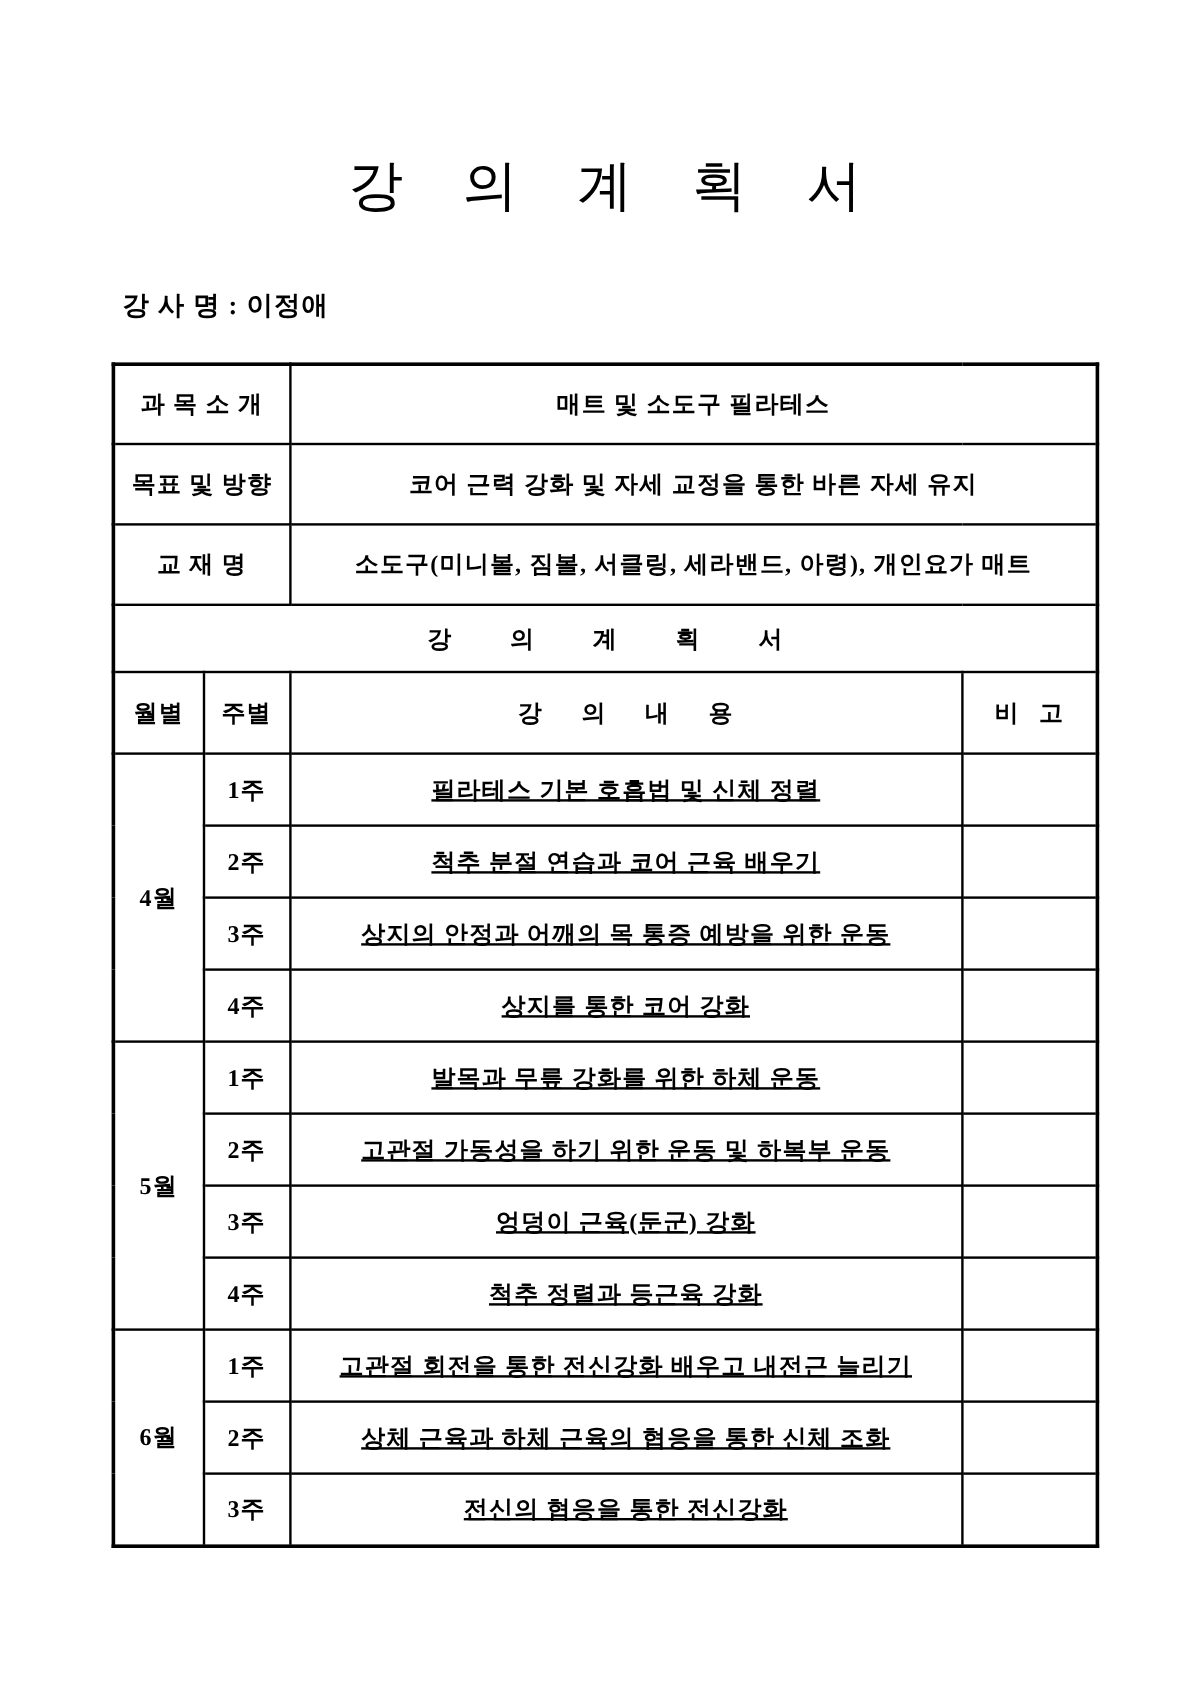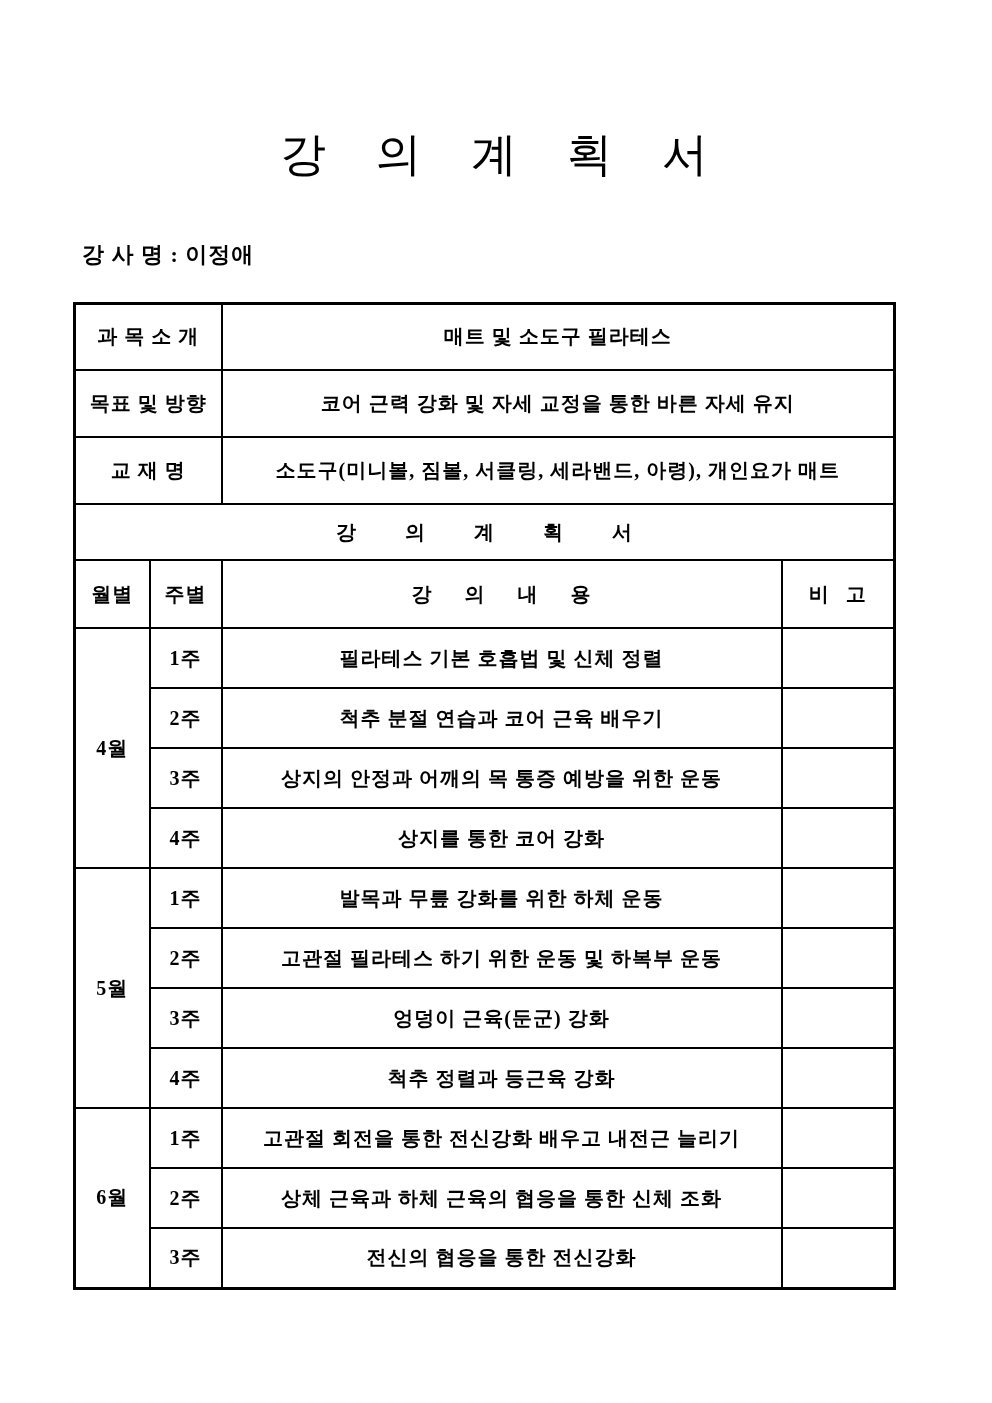--- a/index.html
+++ b/index.html
@@ -7,20 +7,21 @@
   body {
     width: 992px; height: 1403px;
     font-family: "Liberation Serif", "DejaVu Serif", serif;
     color: #000;
   }
   .page {
     position: relative;
     width: 992px; height: 1403px;
     background: #ffffff;
     overflow: hidden;
+    padding-left: 20px;
   }
   .doc-title {
     padding-top: 126px;
     text-align: center;
     font-size: 46px;
     font-weight: 400;
     letter-spacing: 4px;
     word-spacing: 30px;
     line-height: 1.25;
   }
@@ -53,21 +54,21 @@
   tr.section-row { height: 56px; }
   tr.header-row { height: 68px; }
   tr.week-row { height: 60px; }
   td.section-title {
     font-size: 25px;
     word-spacing: 42px;
     letter-spacing: 2px;
   }
   th.content-header { word-spacing: 26px; }
   th.note-header { word-spacing: 10px; }
-  td.content-cell { padding: 0 6px; }
+  td.content-cell { padding: 0 6px; text-decoration: underline; }
 </style>
 </head>
 <body>
 
 <div class="page">
 
   <div class="doc-title">강 의 계 획 서</div>
 
   <div class="subject-line">
     <span>강 사 명 : 이정애</span>
@@ -128,21 +129,21 @@
       </tr>
 
       <tr class="week-row">
         <td rowspan="4">5월</td>
         <td>1주</td>
         <td class="content-cell">발목과 무릎 강화를 위한 하체 운동</td>
         <td></td>
       </tr>
       <tr class="week-row">
         <td>2주</td>
-        <td class="content-cell">고관절 필라테스 하기 위한 운동 및 하복부 운동</td>
+        <td class="content-cell">고관절 가동성을 하기 위한 운동 및 하복부 운동</td>
         <td></td>
       </tr>
       <tr class="week-row">
         <td>3주</td>
         <td class="content-cell">엉덩이 근육(둔군) 강화</td>
         <td></td>
       </tr>
       <tr class="week-row">
         <td>4주</td>
         <td class="content-cell">척추 정렬과 등근육 강화</td>

